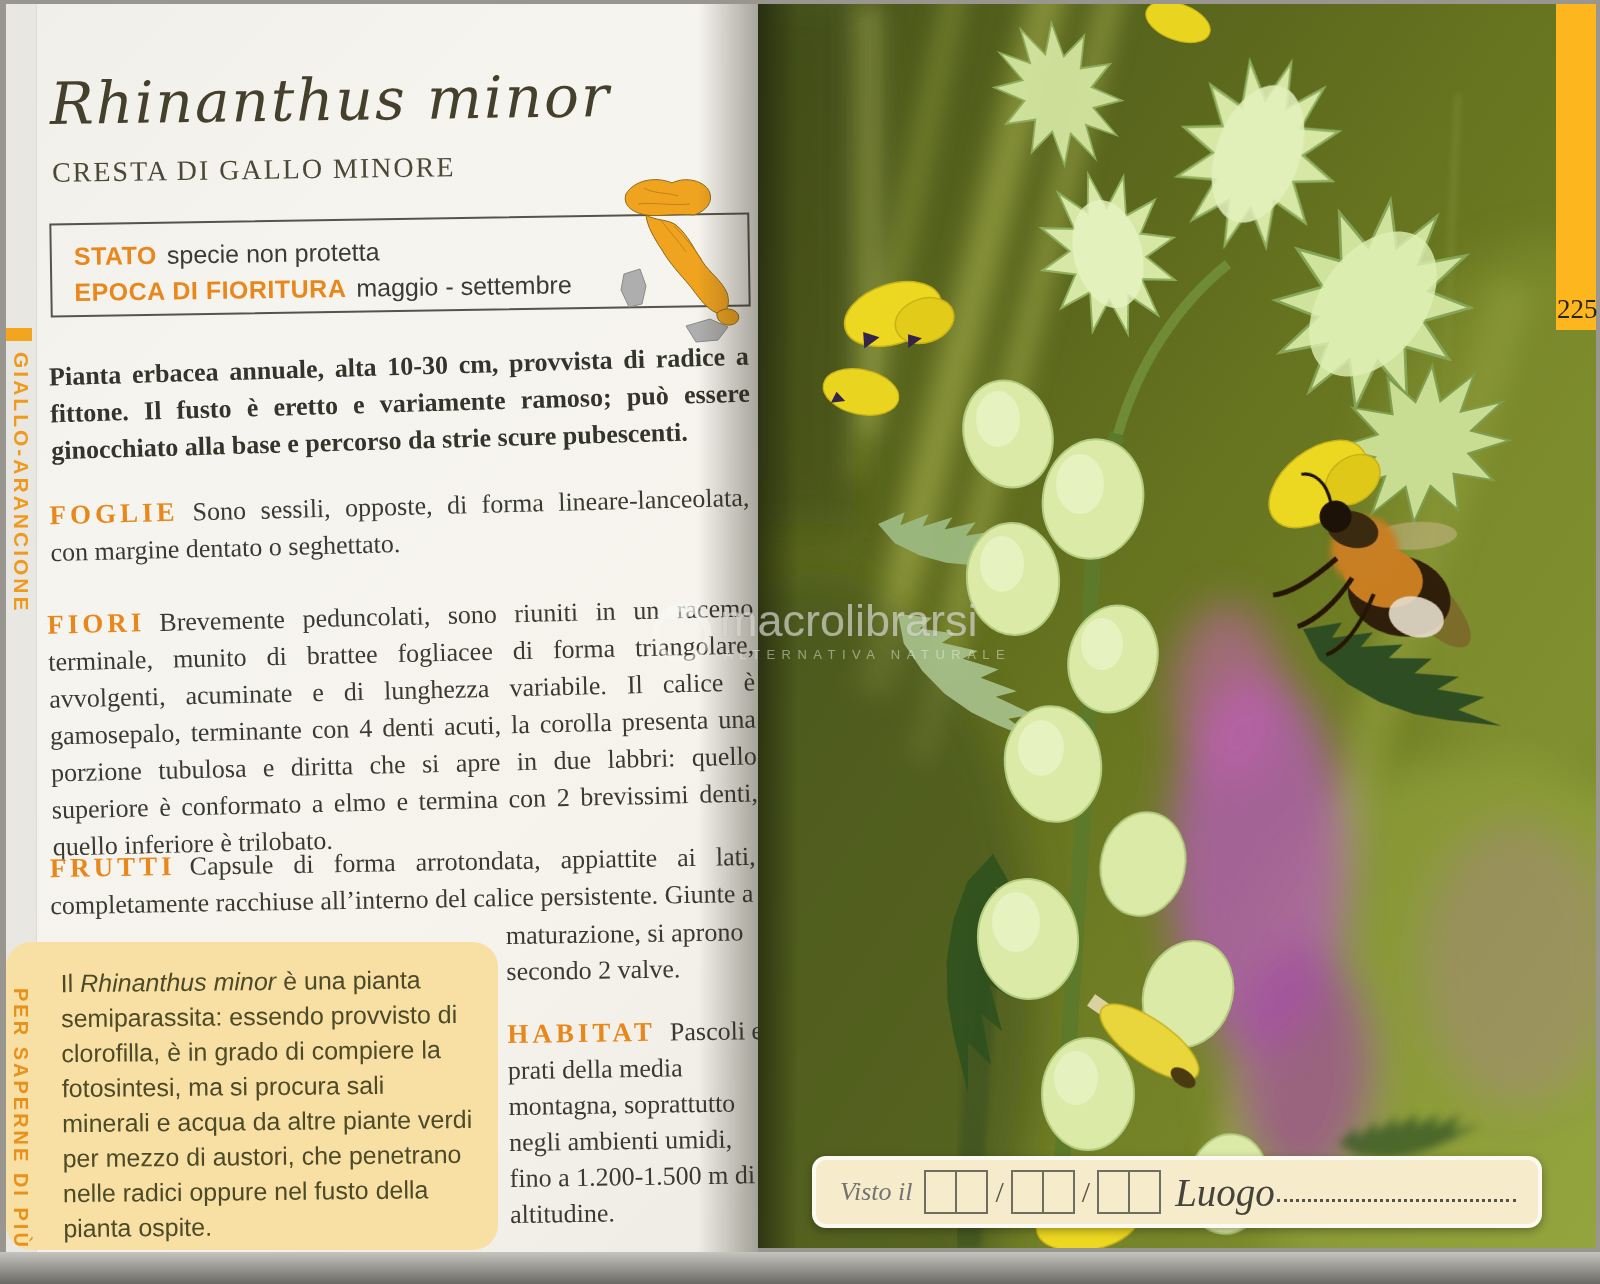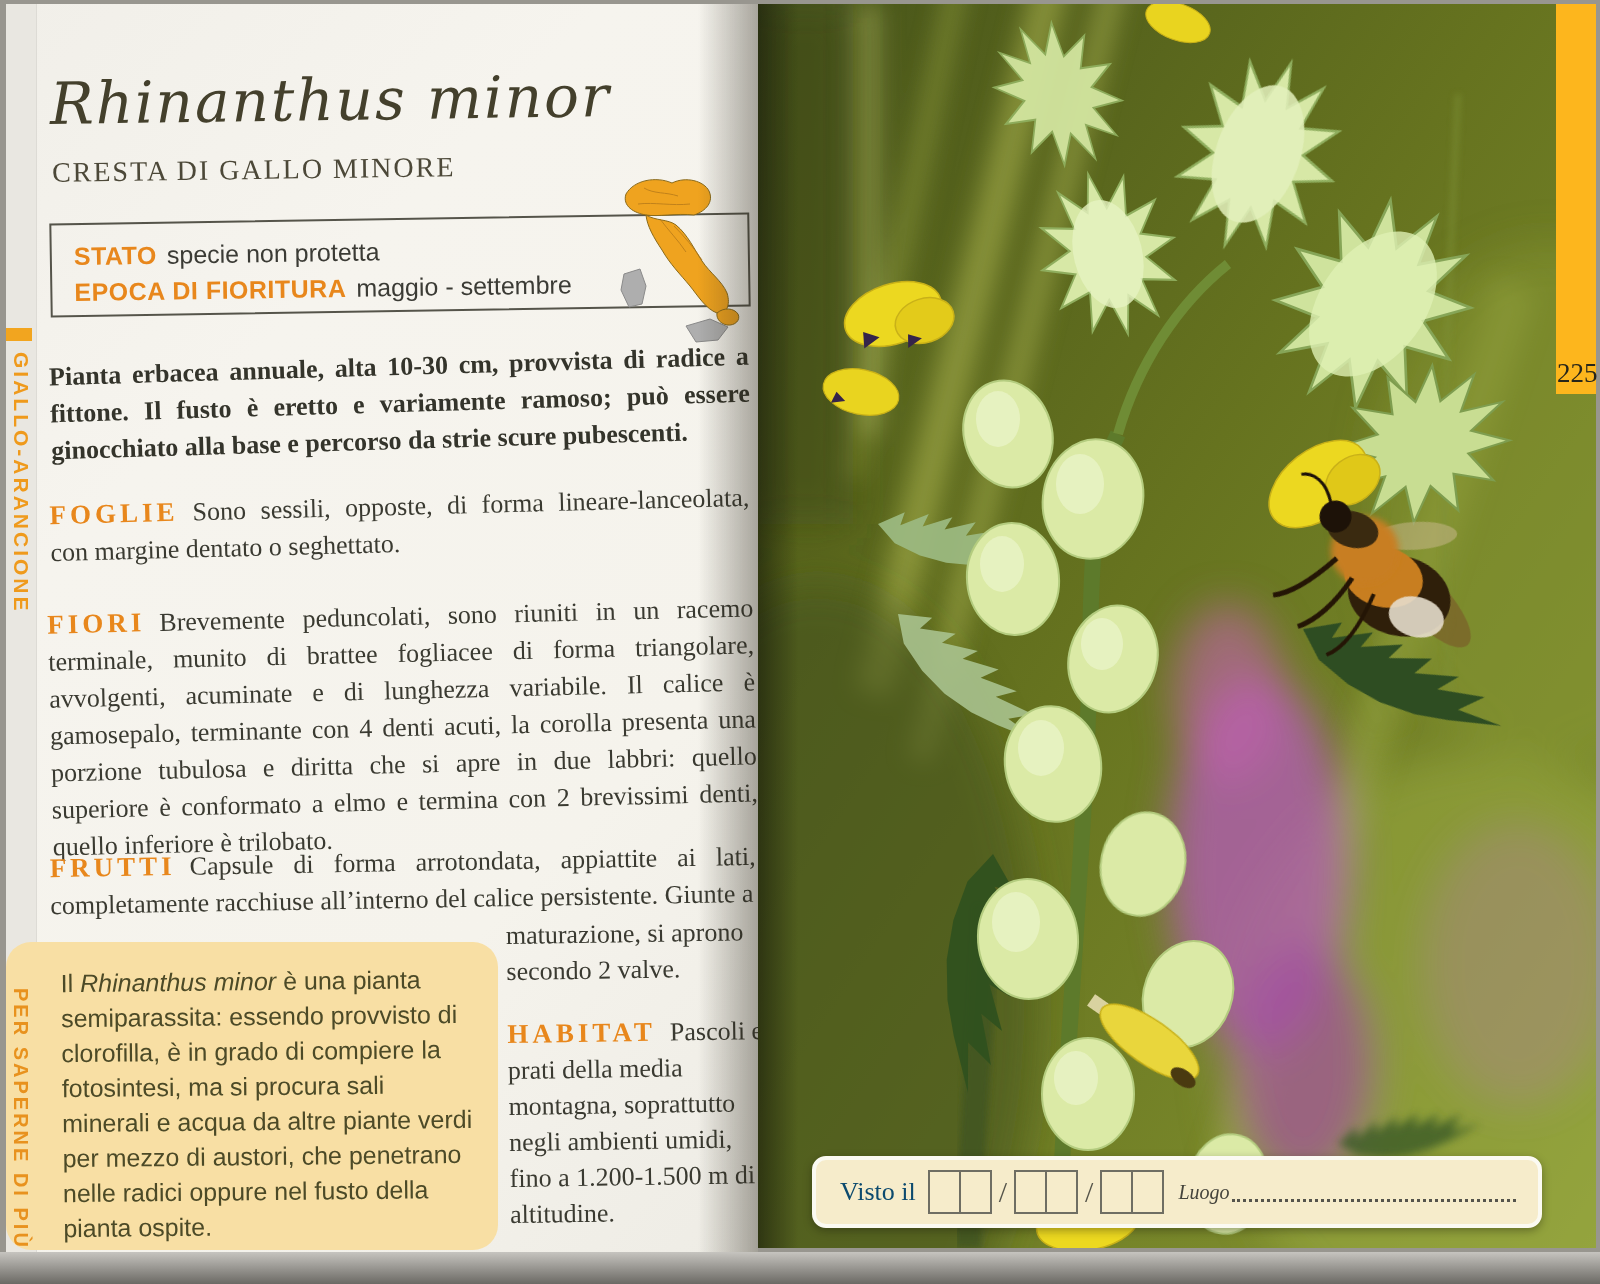--- a/index.html
+++ b/index.html
@@ -42,35 +42,35 @@
   .beige-box .boxtext{position:absolute;left:56px;top:22px;width:412px;
              font-family:"Liberation Sans",sans-serif;font-size:25px;line-height:35px;
              color:#4c4a27;transform:rotate(-0.6deg);}
   
   .photo{position:absolute;left:758px;top:4px;width:838px;height:1248px;overflow:hidden;}
   .photo svg{display:block;}
   .spine{position:absolute;left:698px;top:4px;width:60px;height:1248px;
          background:linear-gradient(to right,rgba(42,38,26,0),rgba(42,38,26,.38));z-index:4;}
   .bottom-edge{position:absolute;left:0;top:1252px;width:1600px;height:32px;
                background:linear-gradient(#c6c4bf,#6b6964);}
-  .page-tab{position:absolute;left:1556px;top:4px;width:40px;height:390px;background:#fdb61d;
+  .page-tab{position:absolute;left:1556px;top:4px;width:40px;height:326px;background:#fdb61d;
             z-index:5;}
   .page-num{position:absolute;bottom:5px;left:1px;font-size:27px;color:#27261a;
             font-family:"Liberation Serif",serif;}
   
   .visto-bar{position:absolute;left:812px;top:1156px;width:730px;height:72px;box-sizing:border-box;
              background:#f6eccb;border:4px solid #fbfaf2;border-radius:14px;
              box-shadow:0 3px 8px rgba(20,20,10,.35);display:flex;align-items:center;
              padding:0 20px 0 24px;z-index:6;}
-  .visto-lab{font-size:26px;color:#0c4a6e;margin-right:12px;white-space:nowrap;}
+  .visto-lab{font-style:italic;font-size:26px;color:#737373;margin-right:12px;white-space:nowrap;}
   .cellgroup{display:flex;}
   .cell{width:33px;height:44px;border:2px solid #6f6e63;box-sizing:border-box;background:transparent;}
   .cell + .cell{margin-left:-2px;}
   .slash{font-size:30px;color:#55544a;margin:0 7px;}
-  .luogo-lab{font-style:italic;font-size:20px;color:#45443c;margin-left:14px;}
+  .luogo-lab{font-style:italic;font-size:39px;color:#45443c;margin-left:14px;}
   .dotline{flex:1;border-bottom:3px dotted #55544c;margin:0 2px 14px 2px;height:30px;}
   
   .watermark{position:absolute;left:646px;top:594px;display:flex;align-items:center;z-index:7;
              pointer-events:none;}
   .wm-textcol{margin-left:2px;}
   .wm-name{font-family:"Liberation Sans",sans-serif;font-size:45px;font-weight:500;line-height:1;
            color:rgba(228,228,220,.62);text-shadow:0 0 2px rgba(110,110,100,.25);}
   .wm-tag{font-family:"Liberation Sans",sans-serif;font-size:13px;letter-spacing:6.5px;
           color:rgba(235,242,230,.48);margin-top:4px;margin-left:4px;}
 </style>
@@ -306,16 +306,26 @@
     </span>
     <span class="slash">/</span>
     <span class="cellgroup">
       <span class="cell"></span>
       <span class="cell"></span>
     </span>
     <span class="luogo-lab">Luogo</span>
     <span class="dotline"></span>
   </div>
 
+  <div class="watermark">
+    <svg width="72" height="72" viewBox="0 0 72 72">
+      <circle cx="36" cy="40" r="26" fill="none" stroke="rgba(250,250,245,0.45)" stroke-width="7"></circle>
+      <path d="M10,22 Q32,2 56,12 Q42,32 10,22 Z" fill="rgba(250,250,245,0.5)"></path>
+    </svg>
+    <div class="wm-textcol">
+      <div class="wm-name">macrolibrarsi</div>
+      <div class="wm-tag">ALTERNATIVA NATURALE</div>
+    </div>
+  </div>
 
   <div class="spine"></div>
   <div class="bottom-edge"></div>
 </div>
 
 </body></html>

